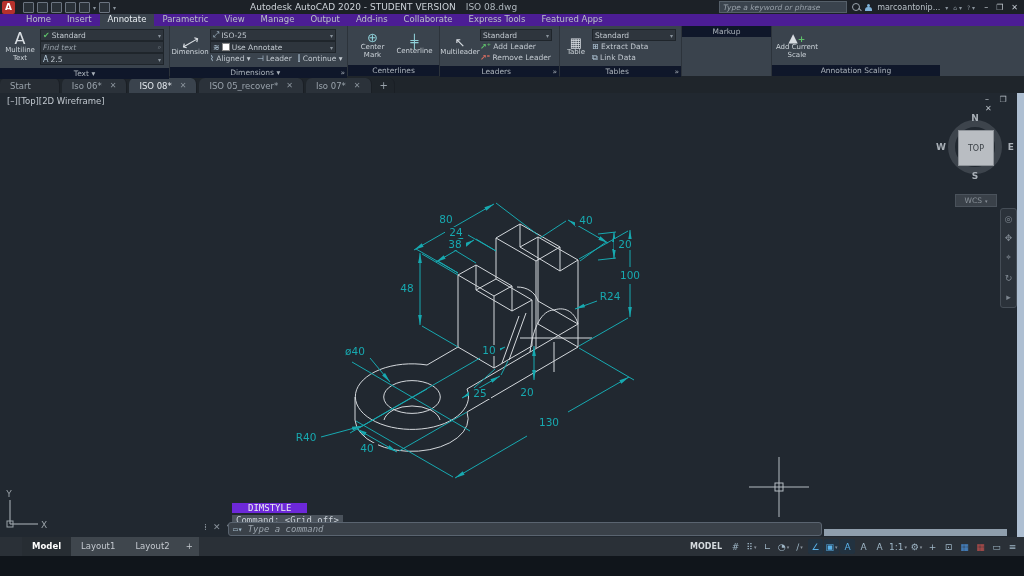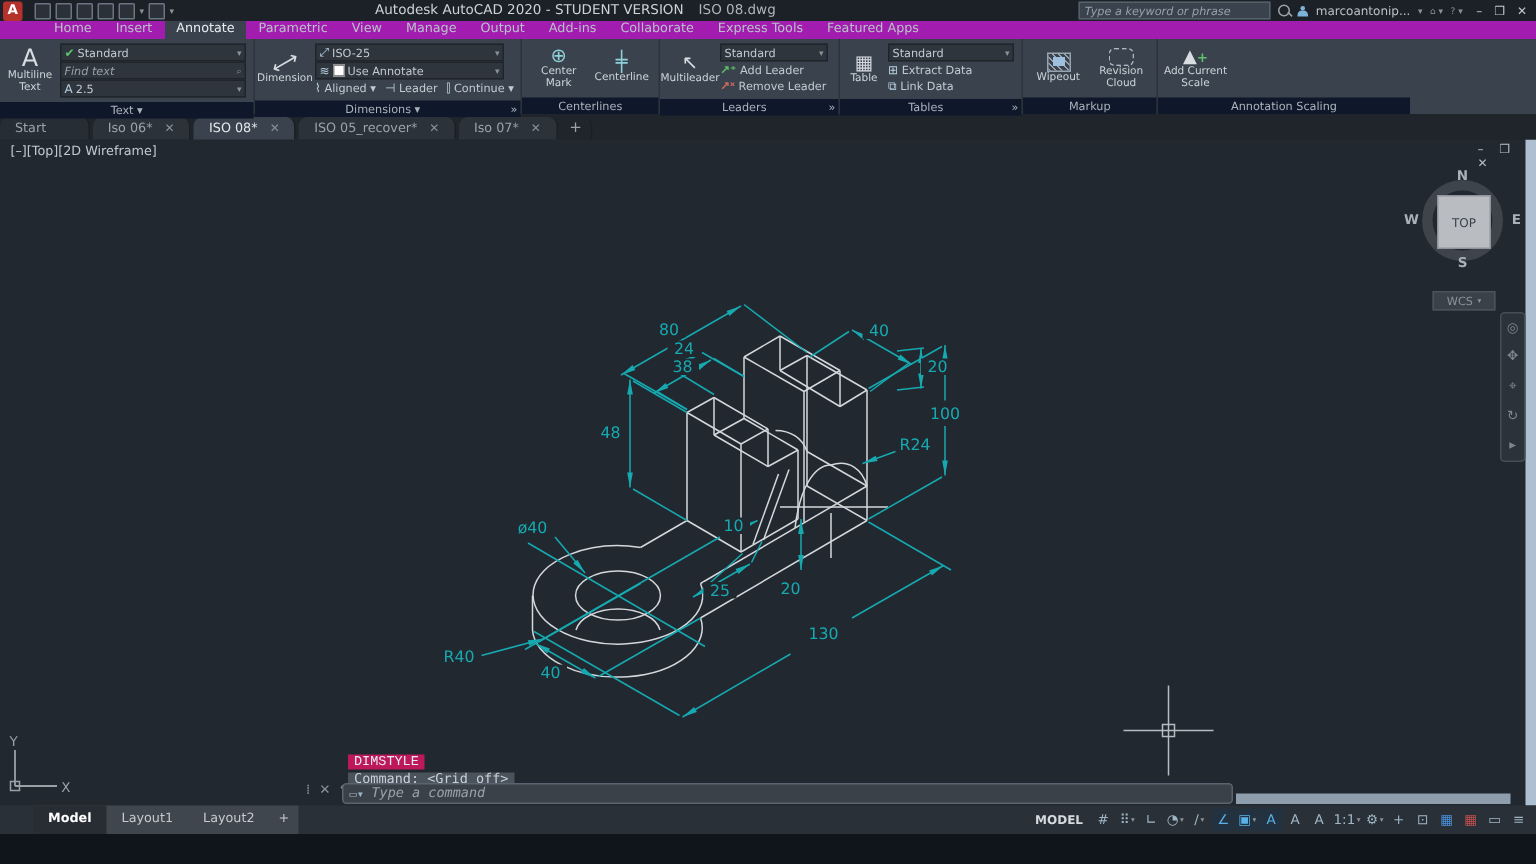--- a/index.html
+++ b/index.html
@@ -21,22 +21,22 @@
     font-size:7.5px;font-style:italic;color:#98a1aa;padding:0 3px;display:flex;align-items:center;}
   .mag{width:6px;height:6px;border:1px solid #9aa3ac;border-radius:50%;position:relative;}
   .mag:after{content:"";position:absolute;left:5px;top:5px;width:4px;height:1px;background:#9aa3ac;transform:rotate(45deg);}
   .person{width:7px;height:7px;position:relative;}
   .person:before{content:"";position:absolute;left:2px;top:0;width:3px;height:3px;border-radius:50%;background:#7fb2d9;}
   .person:after{content:"";position:absolute;left:0;top:3px;width:7px;height:4px;border-radius:3px 3px 0 0;background:#7fb2d9;}
   .user{font-size:8px;color:#b8c0c7;}
   .tiny{font-size:6px;color:#8a939c;}
   .winbtns{display:flex;gap:8px;margin:0 4px;color:#c2c9d0;font-size:8px;}
   
-  .menurow{position:absolute;top:14px;left:0;width:1024px;height:12px;background:#a21caf;
-    display:flex;align-items:flex-end;padding-left:28px;box-sizing:border-box;z-index:29;}
+  .menurow{position:absolute;top:14px;left:0;width:1024px;height:12px;background:#4c1d95;
+    display:flex;align-items:flex-end;padding-left:18px;box-sizing:border-box;z-index:29;}
   .rtab{padding:1px 8px 2px;font-size:8.5px;color:#b8c0c7;}
   .rtab.active{background:#3a434d;color:#e8edf1;}
   
   .ribbon{position:absolute;top:26px;left:0;width:1024px;height:50px;background:#3a434d;
     display:flex;z-index:28;}
   .panel{position:relative;height:50px;border-right:1px solid #2c333b;box-sizing:border-box;
     display:flex;flex-direction:column;}
   .pbody{flex:1;display:flex;align-items:stretch;padding:2px 3px;gap:3px;}
   .pfoot{height:11px;font-size:7.5px;color:#aab2ba;text-align:center;line-height:11px;background:#0f172a;}
   .bigbtn{display:flex;flex-direction:column;align-items:center;justify-content:center;
@@ -79,21 +79,21 @@
   .vW{position:absolute;left:-8px;top:50%;transform:translateY(-50%);color:#a9b0b7;font-size:9px;font-weight:bold;}
   .vE{position:absolute;right:-8px;top:50%;transform:translateY(-50%);color:#a9b0b7;font-size:9px;font-weight:bold;}
   .wcs{position:absolute;top:194px;left:955px;width:40px;height:11px;background:#3a4149;border:1px solid #4a525b;
     color:#8b939b;font-size:7.5px;display:flex;align-items:center;justify-content:center;gap:3px;z-index:10;}
   .navbar{position:absolute;top:208px;left:1000px;width:15px;height:98px;background:#2b323a;border:1px solid #454d56;
     border-radius:3px;display:flex;flex-direction:column;align-items:center;justify-content:space-around;z-index:10;color:#7d868f;font-size:9px;}
   .vscroll{position:absolute;top:93px;left:1017px;width:7px;height:444px;background:#aebfd2;z-index:9;}
   .hscroll{position:absolute;top:529px;left:824px;width:183px;height:7px;background:#8f9eac;z-index:9;}
   
   .cmdhist{position:absolute;left:232px;z-index:12;font-family:"DejaVu Sans Mono",monospace;font-size:9px;}
-  .chip1{top:503px;background:#be185d;color:#e8ecef;padding:0 4px;display:inline-block;font-family:Liberation Mono, monospace;}
+  .chip1{top:503px;background:#6d28d9;color:#e8ecef;padding:0 16px;display:inline-block;}
   .chip2{top:515px;background:#4a525b;color:#c8cfd6;padding:0 4px;display:inline-block;}
   .cmdbar{position:absolute;top:522px;left:228px;width:594px;height:14px;background:#3a4149;
     border:1px solid #5a6470;border-radius:3px;display:flex;align-items:center;gap:5px;padding:0 4px;
     box-sizing:border-box;z-index:12;font-family:"DejaVu Sans Mono",monospace;}
   .cmdicon{color:#9fb6c6;font-size:8px;}
   .cmdtext{color:#9aa3ac;font-style:italic;font-size:9px;}
   .cmdgrip{position:absolute;top:522px;left:204px;display:flex;gap:6px;align-items:center;z-index:12;
     color:#8a939c;font-size:9px;}
   
   .status{position:absolute;top:537px;left:0;width:1024px;height:19px;background:#2a3037;
@@ -298,30 +298,20 @@
           </div>
           <div class="minirow">
             <span><span class="ig">⧉</span> <span>Link Data</span></span>
           </div>
         </div>
       </div>
       <div class="pfoot"><span>Tables</span> <span style="float:right;margin-right:2px">»</span></div>
     </div>
 
     <div class="panel" style="width:90px">
-      <div class="pbody twocol" style="justify-content:center">
-        <div class="bigbtn">
-          <span class="hatch"></span>
-          <span>Wipeout</span>
-        </div>
-        <div class="bigbtn">
-          <span class="cloud"></span>
-          <span>Revision Cloud</span>
-        </div>
-      </div>
       <div class="pfoot"><span>Markup</span></div>
     </div>
 
     <div class="panel" style="width:168px;border-right:none">
       <div class="pbody">
         <div class="bigbtn" style="width:44px">
           <span class="bigglyph" style="font-size:12px">▲<span class="green" style="font-size:9px">+</span></span>
           <span>Add Current Scale</span>
         </div>
       </div>

